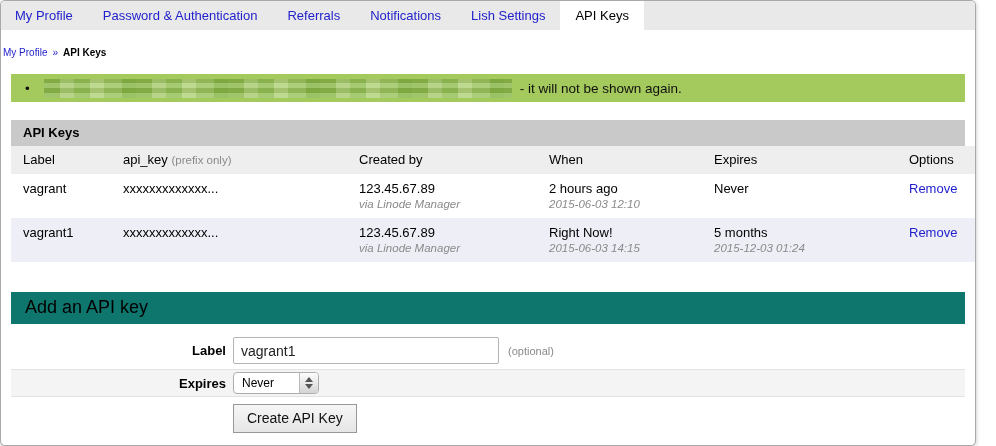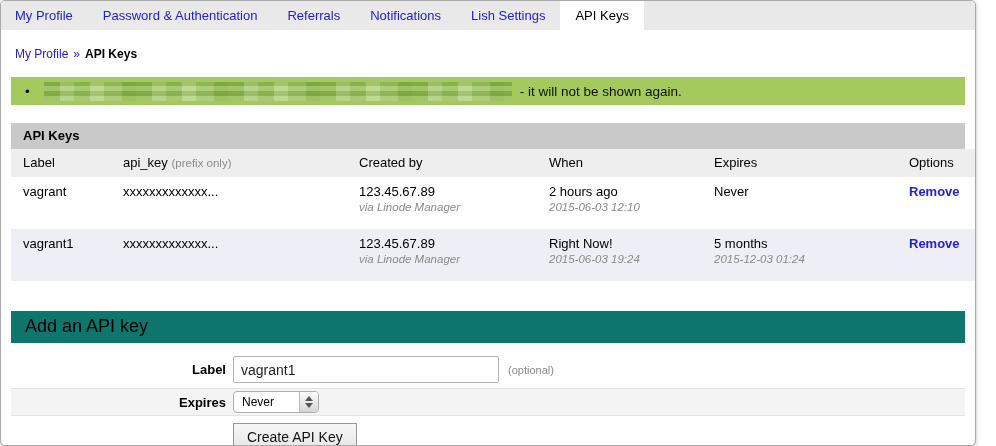--- a/index.html
+++ b/index.html
@@ -24,21 +24,21 @@
   }
   .tab {
     display: flex; align-items: center;
     padding: 0 15px;
     color: #2222cc; cursor: pointer;
     text-decoration: none;
   }
   .tab:first-child { padding-left: 14px; }
   .tab.active { background: #fff; color: #000; }
   
-  .breadcrumb { margin: 17px 14px 0 14px; font-size: 12px; }
+  .breadcrumb { margin: 17px 14px 0 2px; font-size: 10px; }
   .breadcrumb a { color: #2222cc; text-decoration: none; }
   .breadcrumb .sep { color: #2222cc; margin: 0 5px; }
   .breadcrumb .current { font-weight: bold; color: #000; }
   
   .alert {
     margin: 16px 10px 0 10px;
     height: 28px;
     background: #a4c95c;
     display: flex; align-items: center;
     padding: 0 12px 0 14px;
@@ -66,23 +66,23 @@
   table.apitable { width: 100%; border-collapse: collapse; table-layout: fixed; }
   table.apitable td, table.apitable th {
     text-align: left; vertical-align: top;
     font-weight: normal; font-size: 13px;
     padding: 6px 4px 6px 12px;
   }
   tr.colhead { background: #eeeeee; }
   tr.colhead th { padding-top: 6px; padding-bottom: 7px; }
   .muted { color: #8a8a8a; }
   .subline { font-size: 11.5px; color: #8a8a8a; margin-top: 2px; font-style: italic; }
-  tr.data-row td { padding-top: 7px; padding-bottom: 16px; }
+  tr.data-row td { padding-top: 7px; padding-bottom: 8px; }
   tr.data-row.alt { background: #eeeef6; }
-  a.remove-link { color: #2222cc; text-decoration: none; font-size: 13px; font-weight: bold; }
+  a.remove-link { color: #2222cc; text-decoration: none; font-size: 13px; }
   
   .section-bar {
     margin: 30px 10px 8px 10px;
     background: #0f766e;
     font-size: 18px;
     padding: 5px 12px 6px 14px;
   }
   .form-row {
     margin: 0 10px; display: flex; align-items: center;
   }
@@ -196,21 +196,21 @@
       </tr>
       <tr class="data-row alt">
         <td>vagrant1</td>
         <td>xxxxxxxxxxxxx...</td>
         <td>
           <div>123.45.67.89</div>
           <div class="subline">via Linode Manager</div>
         </td>
         <td>
           <div>Right Now!</div>
-          <div class="subline">2015-06-03 19:24</div>
+          <div class="subline">2015-06-03 14:15</div>
         </td>
         <td>
           <div>5 months</div>
           <div class="subline">2015-12-03 01:24</div>
         </td>
         <td><a href="#" class="remove-link">Remove</a></td>
       </tr>
     </tbody>
       </table>
   </div>

